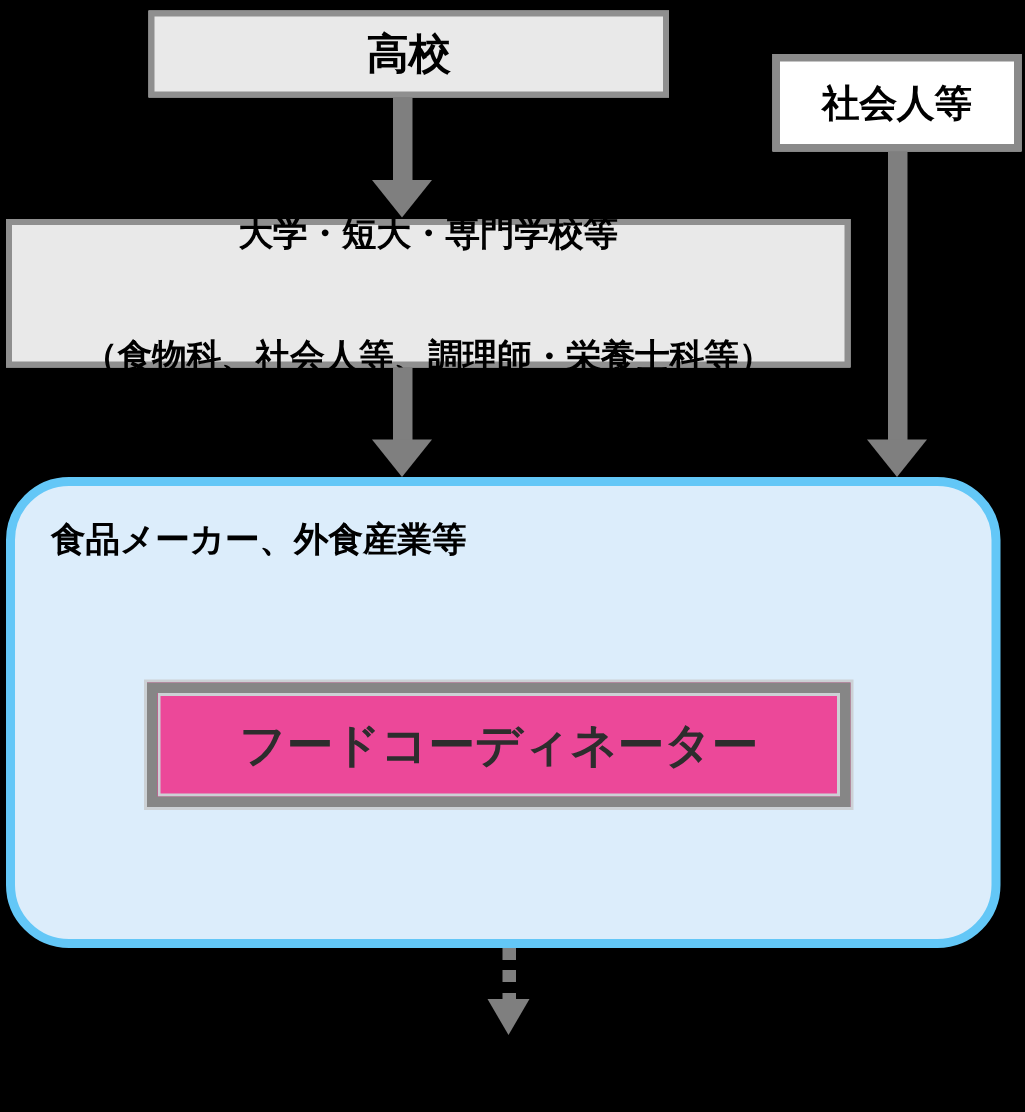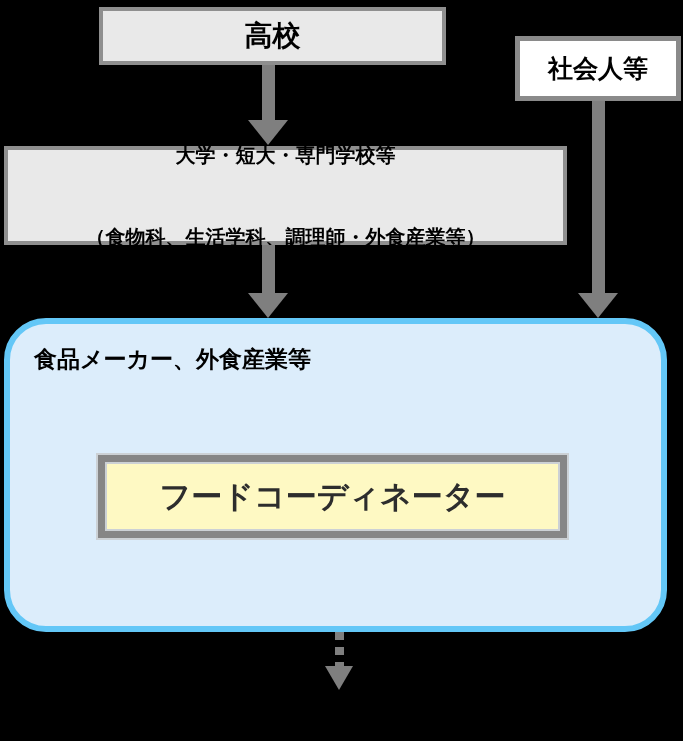--- a/index.html
+++ b/index.html
@@ -24,42 +24,42 @@
     font-size:28px;
   }
   .box-adults{
     left:515px;top:36px;width:166px;height:65px;
     background:#ffffff;border:5px solid #8a8a8a;
     font-size:25px;
   }
   .box-university{
     left:4px;top:146px;width:563px;height:99px;
     background:#e9e9e9;border:4px solid #8f8f8f;
-    font-size:20px;line-height:34px;
+    font-size:23px;line-height:34px;
     flex-direction:column;
     gap:48px;
   }
   .blue-zone{
     position:absolute;
     box-sizing:border-box;
     left:4px;top:318px;width:663px;height:314px;
     background:#dcedfb;
     border:6px solid #63c7f7;
     border-radius:42px;
   }
   .zone-label{
     position:absolute;
     left:24px;top:20px;
     font-size:23px;font-weight:bold;color:#000;font-family:Liberation Mono, monospace;
   }
   .coordinator-box{
     position:absolute;
     box-sizing:border-box;
     left:98px;top:455px;width:469px;height:83px;
-    background:#fef9c3;
+    background:#ec4899;
     border:7px solid #868686;
     box-shadow:0 0 0 2px #ccd1d5, inset 0 0 0 2px #ccd1d5;
     display:flex;align-items:center;justify-content:center;
     font-size:31px;font-weight:bold;color:#2d2d2d;
   }
   
   .arrow-stem{
     position:absolute;
     width:13px;
     background:#7f7f7f;
@@ -102,21 +102,21 @@
 
   <div class="box box-highschool">
     <span>高校</span>
   </div>
 
   <div class="arrow-stem stem-a"></div>
   <div class="arrow-head head-a"></div>
 
   <div class="box box-university">
     <span>大学・短大・専門学校等</span>
-    <span>（食物科、生活学科、調理師・外食産業等）</span>
+    <span>（食物科、社会人等、調理師・栄養士科等）</span>
   </div>
 
   <div class="arrow-stem stem-b"></div>
   <div class="arrow-head head-b"></div>
 
   <div class="arrow-stem stem-c"></div>
   <div class="arrow-head head-c"></div>
 
   <div class="blue-zone">
     <span class="zone-label">食品メーカー、外食産業等</span>

